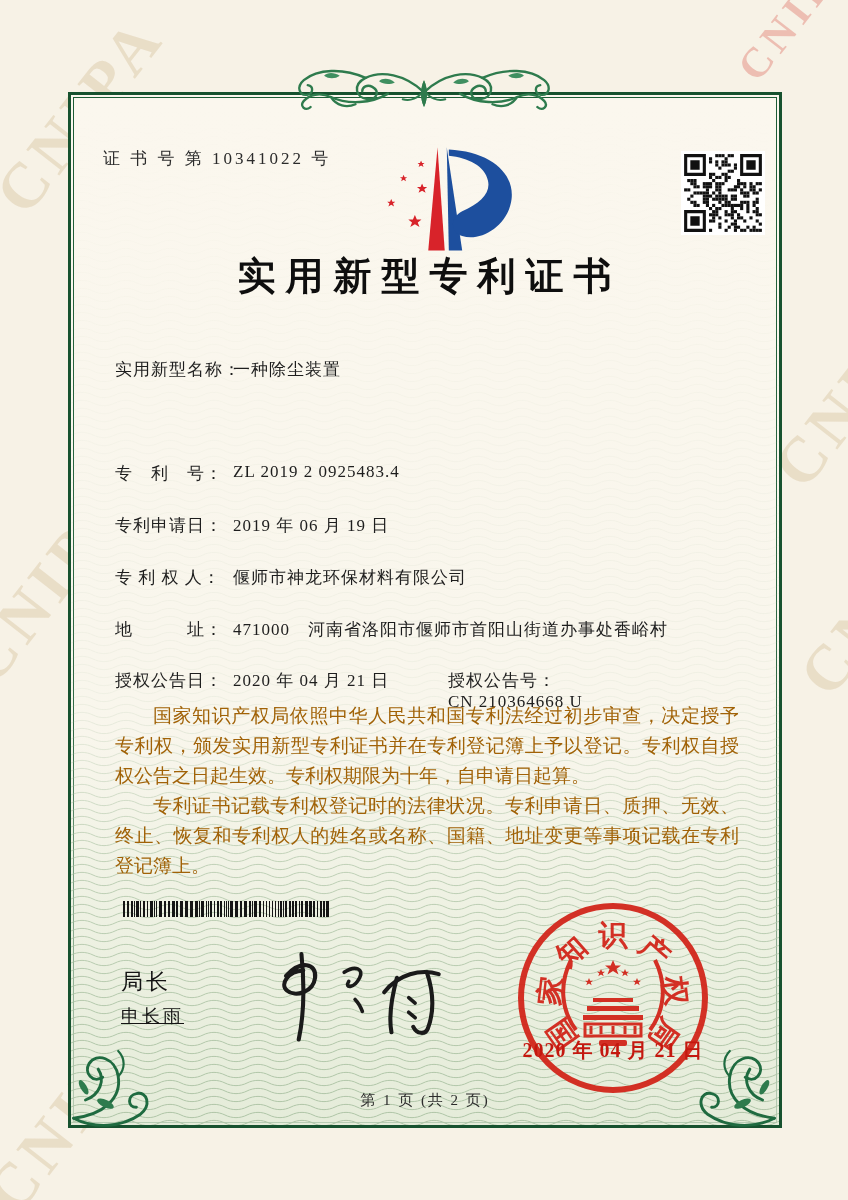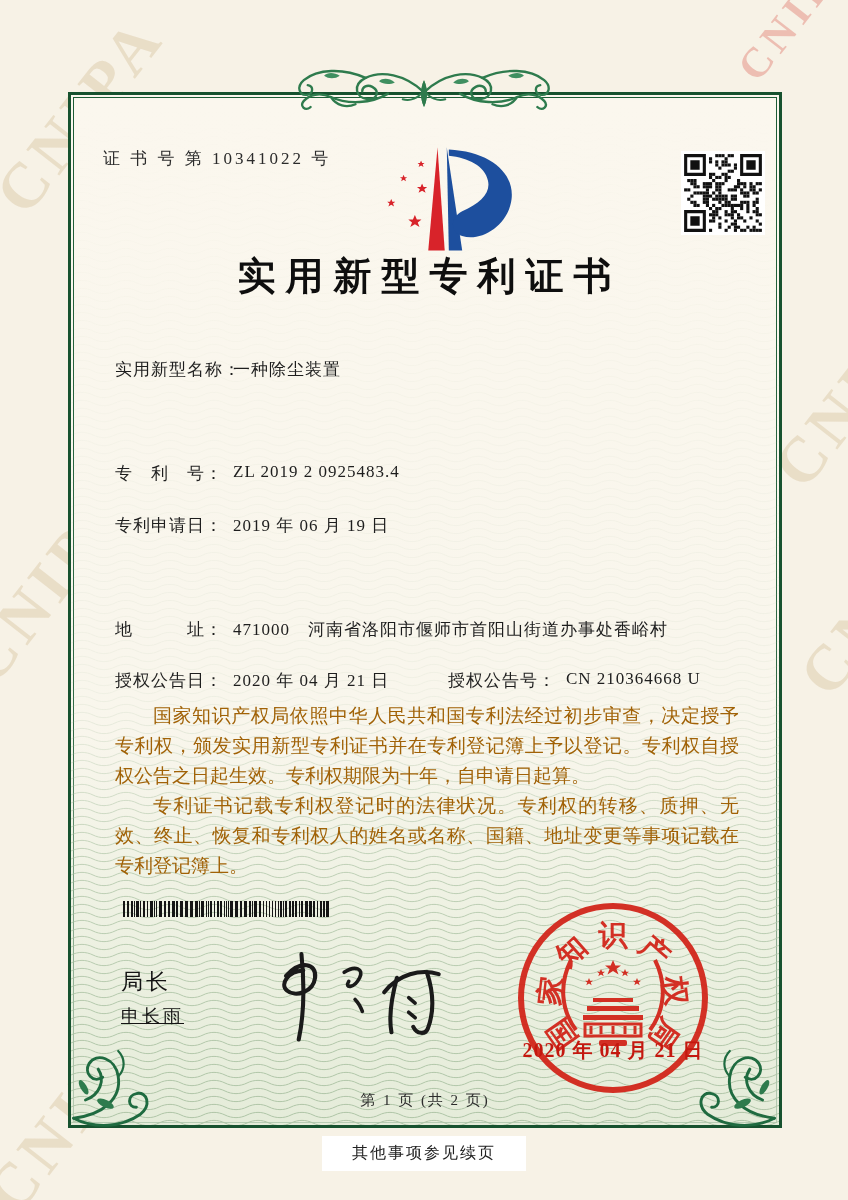--- a/index.html
+++ b/index.html
@@ -23,21 +23,21 @@
   
   .cert-no{position:absolute;left:32px;top:52px;font-size:17px;letter-spacing:3px;color:#2b2b2b;z-index:2;}
   .logo{position:absolute;left:276px;top:48px;width:180px;height:114px;z-index:2;}
   .qr{position:absolute;left:610px;top:56px;width:84px;height:84px;z-index:2;}
   .title{position:absolute;left:0;right:0;top:156px;text-align:center;font-size:38px;font-weight:bold;
          letter-spacing:10px;color:#0e0e0e;z-index:2;padding-left:9px;}
   
   .row{position:absolute;left:44px;display:flex;font-size:17px;color:#1e1e1e;z-index:2;white-space:nowrap;}
   .flabel{display:inline-block;width:118px;letter-spacing:1px;font-family:Liberation Serif, serif;}
   .fvalue{margin-left:0px;letter-spacing:1px;}
-  .pair2{position:absolute;left:333px;top:0;display:flex;white-space:nowrap;}
+  .pair2{position:absolute;left:333px;top:0;display:flex;white-space:nowrap;flex-direction:column;}
   
   .body-text{position:absolute;left:44px;right:40px;top:606px;font-size:19px;line-height:30px;
              text-align:justify;color:#a16207;z-index:2;}
   .body-text p{margin:0;text-indent:2em;}
   
   .bc{position:absolute;left:52px;top:806px;width:216px;height:16px;display:flex;align-items:stretch;
       overflow:hidden;z-index:2;}
   .bc i{background:#151515;height:100%;flex:none;display:block;}
   
   .sig-title{position:absolute;left:50px;top:872px;font-size:22px;letter-spacing:3px;color:#141414;z-index:2;}
@@ -346,36 +346,40 @@
       <span class="fvalue">一种除尘装置</span>
     </div>
     <div class="row" style="top:367px">
       <span class="flabel">专　利　号：</span>
       <span class="fvalue">ZL 2019 2 0925483.4</span>
     </div>
     <div class="row" style="top:419px">
       <span class="flabel">专利申请日：</span>
       <span class="fvalue">2019 年 06 月 19 日</span>
     </div>
+    <div class="row" style="top:471px">
+      <span class="flabel">专 利 权 人：</span>
+      <span class="fvalue">偃师市神龙环保材料有限公司</span>
+    </div>
     <div class="row" style="top:523px">
       <span class="flabel">地　　　址：</span>
       <span class="fvalue">471000　河南省洛阳市偃师市首阳山街道办事处香峪村</span>
     </div>
     <div class="row" style="top:574px">
       <span class="flabel">授权公告日：</span>
       <span class="fvalue">2020 年 04 月 21 日</span>
       <span class="pair2">
         <span class="flabel">授权公告号：</span>
         <span class="fvalue">CN 210364668 U</span>
       </span>
     </div>
 
     <div class="body-text">
       <p>国家知识产权局依照中华人民共和国专利法经过初步审查，决定授予专利权，颁发实用新型专利证书并在专利登记簿上予以登记。专利权自授权公告之日起生效。专利权期限为十年，自申请日起算。</p>
-      <p>专利证书记载专利权登记时的法律状况。专利权的转移、质押、无效、终止、恢复和专利权人的姓名或名称、国籍、地址变更等事项记载在专利登记簿上。</p>
+      <p>专利证书记载专利权登记时的法律状况。专利申请日、质押、无效、终止、恢复和专利权人的姓名或名称、国籍、地址变更等事项记载在专利登记簿上。</p>
     </div>
 
     <div class="bc">
         <i style="width: 2px; margin-right: 2px;"></i>
         <i style="width: 2px; margin-right: 2px;"></i>
         <i style="width: 2px; margin-right: 1px;"></i>
         <i style="width: 1px; margin-right: 1px;"></i>
         <i style="width: 3px; margin-right: 1px;"></i>
         <i style="width: 1px; margin-right: 2px;"></i>
         <i style="width: 2px; margin-right: 2px;"></i>
@@ -486,14 +490,13 @@
     <use href="#halfFl" transform="translate(260,10) scale(-1,1)"></use>
   </svg>
 
   <svg class="corner corner-br" viewBox="0 0 110 130">
     <use href="#cornerFl"></use>
   </svg>
   <svg class="corner corner-bl" viewBox="0 0 110 130">
     <use href="#cornerFl"></use>
   </svg>
 
-  <div class="bottom-note">其他事项参见续页</div>
 </div>
 
 </body></html>

